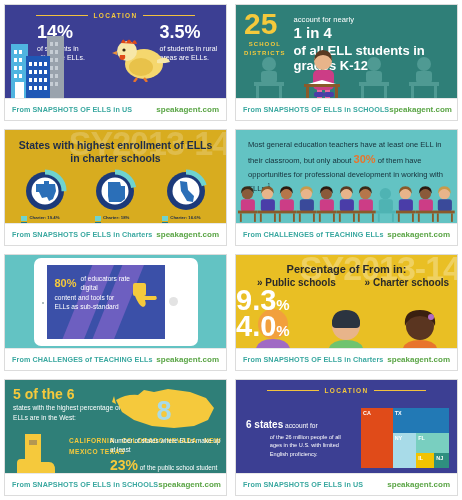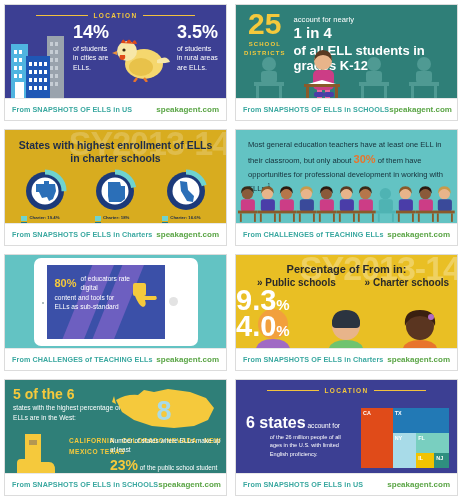--- a/index.html
+++ b/index.html
@@ -53,21 +53,21 @@
   .c1{background:#3c3f93;}
   .c1 .row{display:flex;align-items:flex-start;padding:4px 8px 0 8px;gap:4px;}
   .c1 .bigpct{font-size:18px;font-weight:bold;color:#fff;line-height:1;}
   .c1 .sub{font-size:7px;color:#fff;line-height:1.35;margin-top:3px;max-width:60px;}
   .bldg{position:absolute;left:6px;bottom:0;width:66px;height:68px;}
   .chick{position:absolute;left:106px;bottom:16px;width:62px;height:48px;}
 
   
   .c2{background:#2f7f78;}
   .c2 .wrap{display:flex;padding:6px 6px 0 8px;gap:8px;}
-  .c2 .n25{font-size:30px;font-weight:bold;color:#f5c93c;line-height:.86;text-align:center;}
+  .c2 .n25{font-size:30px;font-weight:bold;color:#f5c93c;line-height:.86;}
   .c2 .sd{font-size:6px;font-weight:bold;color:#f5c93c;letter-spacing:1.1px;text-align:center;margin-top:3px;line-height:1.5;}
   .c2 .t1{font-size:7.6px;color:#fff;}
   .c2 .t2{font-size:15px;font-weight:bold;color:#fff;line-height:1.1;margin:1px 0;}
   .c2 .t3{font-size:13px;color:#fff;font-weight:bold;}
   .deskrow{position:absolute;bottom:0;left:0;right:0;height:46px;display:flex;align-items:flex-end;justify-content:space-around;padding:0 8px;box-sizing:border-box;}
 
   
   .c3{background:#d8ac1f;}
   .c3 .title{font-size:10.5px;font-weight:bold;color:#1d2c4a;text-align:center;padding:9px 12px 0;line-height:1.25;position:relative;z-index:2;}
   .donuts{display:flex;justify-content:space-around;padding:4px 4px 0;}
@@ -110,42 +110,42 @@
   .c7 .s{font-size:6.6px;color:#fff;padding:2px 0 0 8px;line-height:1.45;}
   .c7 .states{font-size:6.6px;font-weight:bold;color:#f5c93c;letter-spacing:.5px;line-height:1.6;position:absolute;left:64px;top:56px;}
   .boot{position:absolute;left:10px;top:52px;width:42px;height:52px;}
   .c7 .rgt{position:absolute;right:4px;top:6px;width:112px;}
   .c7 .rtxt{font-size:6.4px;color:#fff;line-height:1.45;}
   .c7 .ten{font-size:14px;font-weight:bold;color:#f5c93c;}
 
   
   .c8{background:#3c3f93;}
   .c8 .left{position:absolute;left:10px;top:34px;width:120px;}
-  .c8 .six{font-size:16px;font-weight:bold;color:#fff;}
+  .c8 .six{font-size:10px;font-weight:bold;color:#fff;}
   .c8 .acc{font-size:6.6px;color:#fff;}
   .c8 .tt{font-size:15px;font-weight:bold;color:#fff;display:inline-block;vertical-align:top;margin-top:40px;}
   .c8 .dsc{font-size:5.6px;color:#fff;line-height:1.5;display:inline-block;width:78px;margin-left:3px;}
   .brace{position:absolute;left:126px;top:40px;font-size:34px;color:#fff;font-weight:300;line-height:1;}
   .treemap{position:absolute;right:8px;top:28px;width:88px;height:60px;display:flex;}
   .tm-lab{font-size:5.4px;font-weight:bold;color:#fff;padding:2px 0 0 2px;}
 </style>
 </head>
 <body>
 
 <div class="grid">
 
   <div class="cell">
     <div class="card">
       <div class="body c1">
         <div class="loc-head">
           <div class="rule"></div>
           <div class="txt">LOCATION</div>
           <div class="rule"></div>
         </div>
-        <div class="row" style="padding-left:68px;">
+        <div class="row" style="padding-left:32px;">
           <div>
             <div class="bigpct">14%</div>
             <div class="sub">of students in cities are ELLs.</div>
           </div>
           <div style="margin-left:60px;">
             <div class="bigpct">3.5%</div>
             <div class="sub">of students in rural areas are ELLs.</div>
           </div>
         </div>
         <svg class="bldg" viewBox="0 0 66 68">

